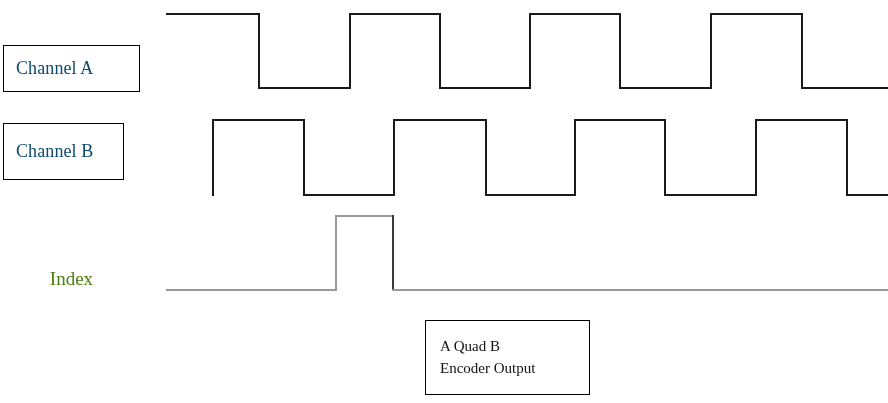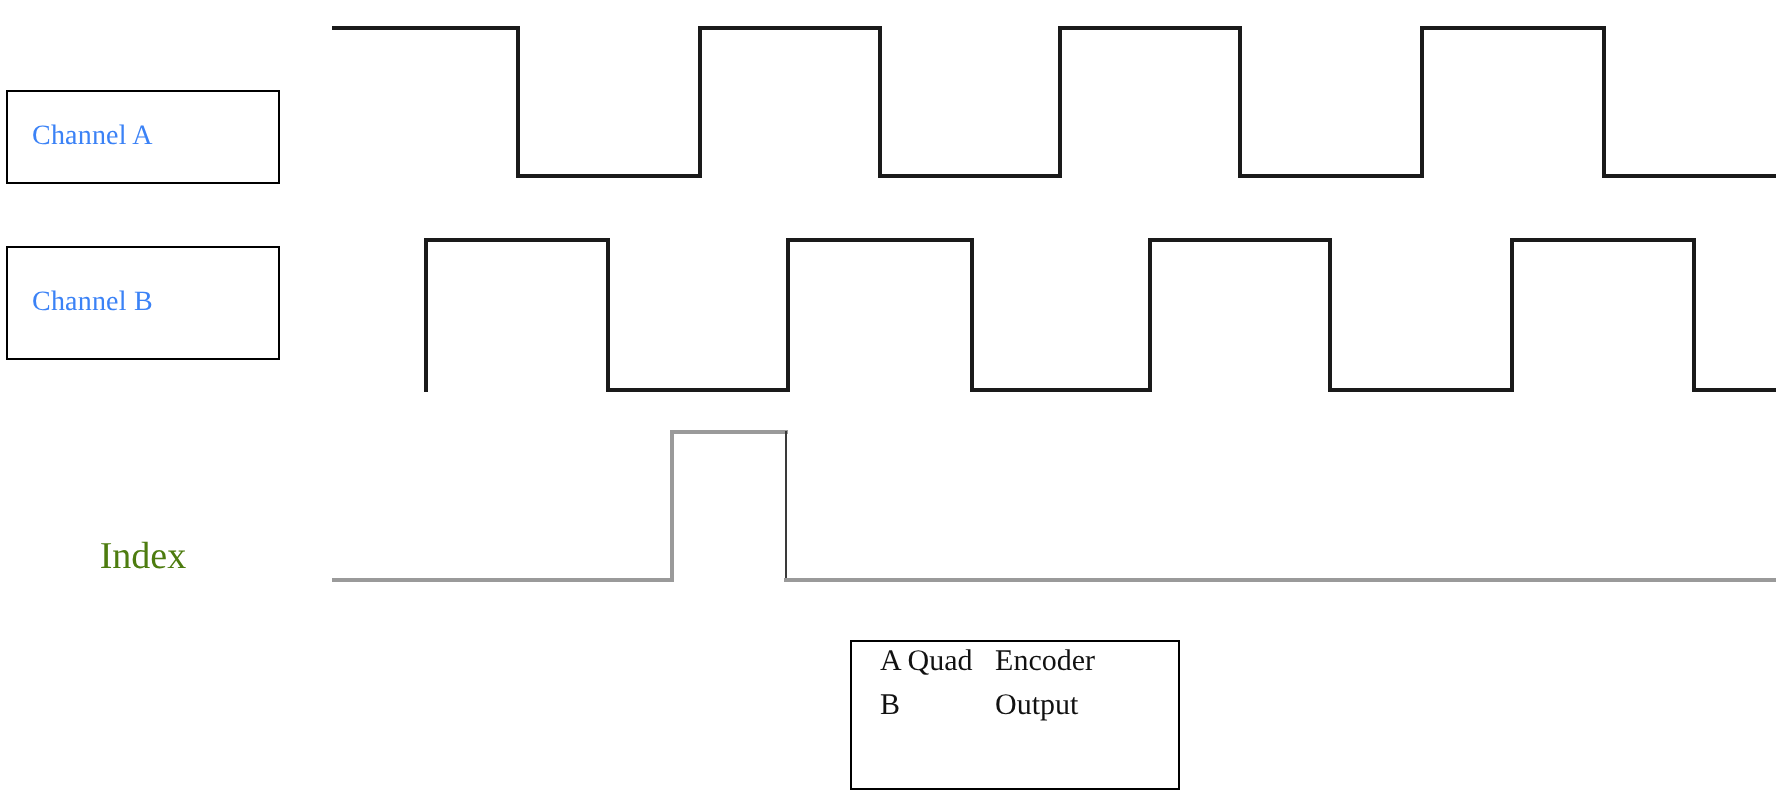--- a/index.html
+++ b/index.html
@@ -31,57 +31,57 @@
   .label-box {
     position: absolute;
     box-sizing: border-box;
     border: 1px solid #000000;
     background: #ffffff;
     display: flex;
     align-items: center;
     justify-content: flex-start;
   }
   .label-box .label-text {
-    font-size: 14px;
+    font-size: 18px;
     line-height: 1.28;
     letter-spacing: 0.1px;
-    color: #3b82f6;
+    color: #0c4a6e;
     white-space: pre-line;
   }
   #channel-a-box {
     left: 3px;
     top: 45px;
     width: 137px;
     height: 47px;
     padding-left: 12px;
   }
   #channel-b-box {
     left: 3px;
     top: 123px;
-    width: 137px;
+    width: 121px;
     height: 57px;
     padding-left: 12px;
     text-align: center;
   }
   #index-label {
     position: absolute;
     left: 3px;
     top: 268px;
     width: 137px;
     text-align: center;
     font-size: 19px;
     color: #4d7c0f;
   }
   #caption-box {
     left: 425px;
     top: 320px;
     width: 165px;
     height: 75px;
     padding-left: 14px;
-    flex-direction: row;
+    flex-direction: column;
     align-items: flex-start;
     justify-content: center;
   }
   #caption-box .caption-line {
     font-size: 15px;
     line-height: 1.45;
     color: #111111;
   }
 </style>
 </head>

